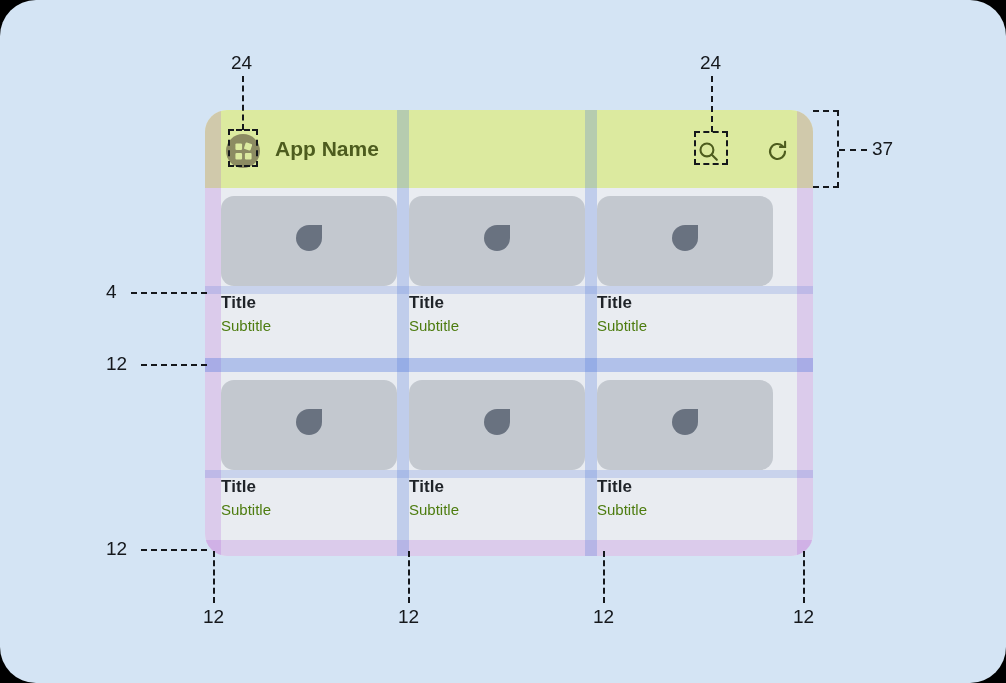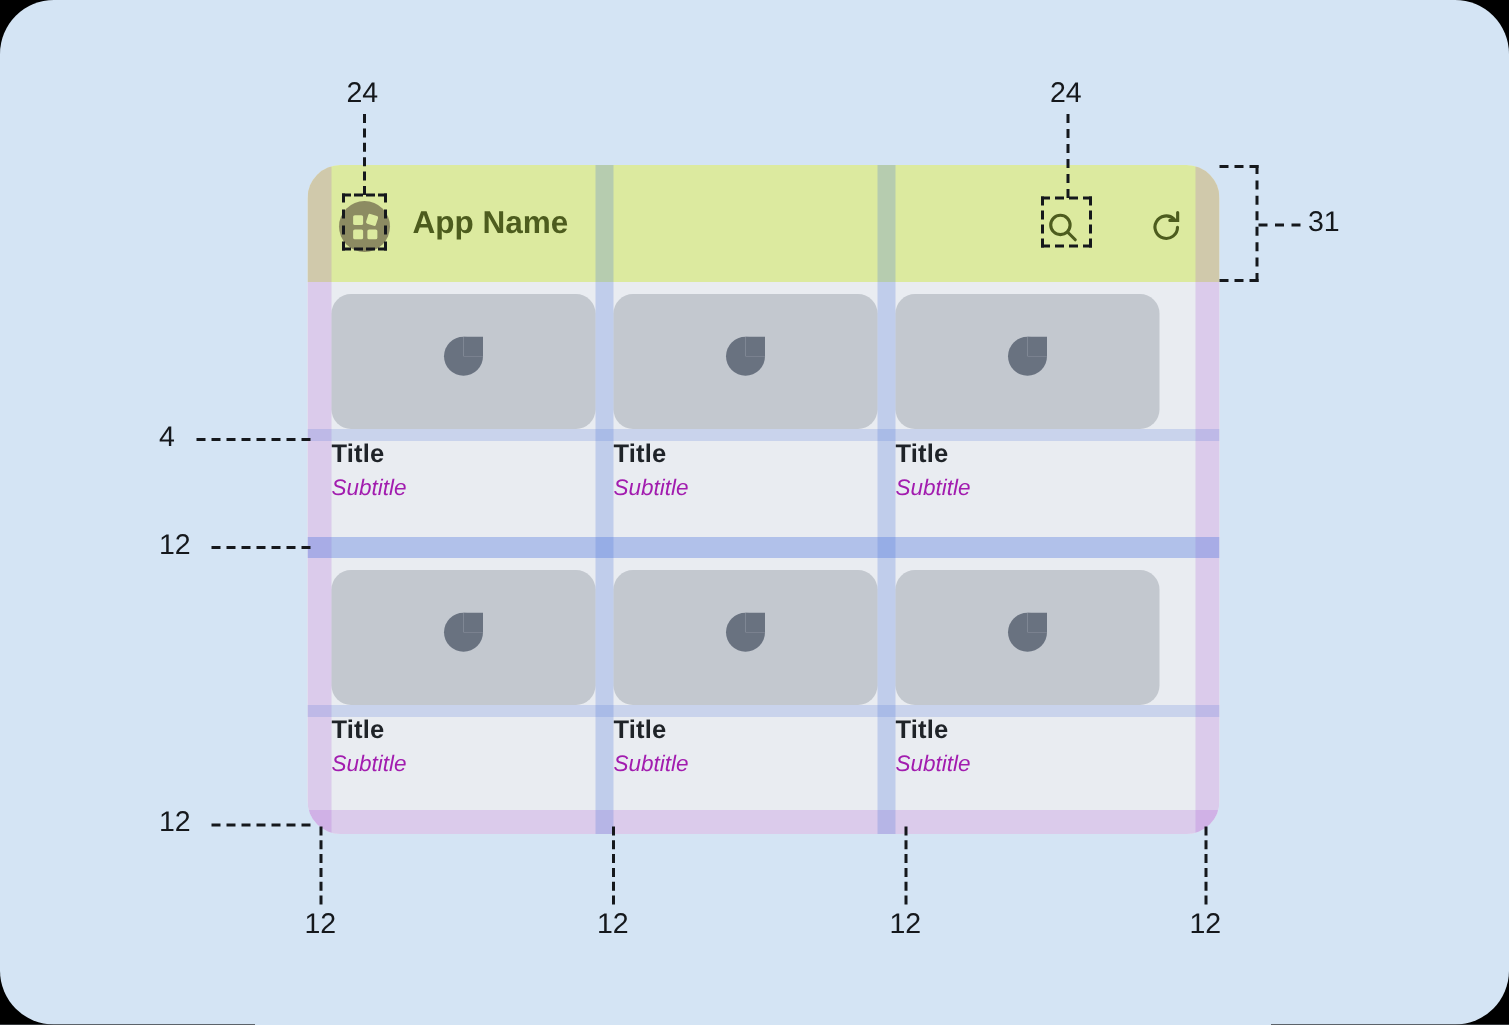--- a/index.html
+++ b/index.html
@@ -128,22 +128,21 @@
     margin-top: 7px;
     font-size: 17px;
     font-weight: bold;
     color: #1f2328;
     letter-spacing: 0.1px;
   }
   .card-sub {
     margin-top: 4px;
     font-size: 15px;
     font-weight: normal;
-    color: #a21caf;
-    font-style: italic;
+    color: #4d7c0f;
   }
 
   
   .band {
     position: absolute;
     pointer-events: none;
   }
   .pad-v { background: rgba(168, 85, 214, 0.22); }   
   .pad-h { background: rgba(168, 85, 214, 0.22); }   
   .gutter-v { background: rgba(86, 124, 220, 0.28); } 
@@ -350,21 +349,21 @@
   <div class="ann-label" style="left:231px; top:52px;">24</div>
   <div class="dash-v" style="left:242px; top:76px; height:54px;"></div>
   <div class="dash-box" style="left:228px; top:129px; width:30px; height:38px;"></div>
 
   <div class="ann-label" style="left:700px; top:52px;">24</div>
   <div class="dash-v" style="left:711px; top:76px; height:56px;"></div>
   <div class="dash-box" style="left:694px; top:131px; width:34px; height:34px;"></div>
 
   <div class="bracket" style="left:813px; top:110px; width:26px; height:78px;"></div>
   <div class="dash-h" style="left:839px; top:149px; width:28px;"></div>
-  <div class="ann-label" style="left:872px; top:138px;">31</div>
+  <div class="ann-label" style="left:872px; top:138px;">37</div>
 
   <div class="ann-label" style="left:106px; top:281px;">4</div>
   <div class="dash-h" style="left:131px; top:292px; width:76px;"></div>
 
   <div class="ann-label" style="left:106px; top:353px;">12</div>
   <div class="dash-h" style="left:141px; top:364px; width:66px;"></div>
 
   <div class="ann-label" style="left:106px; top:538px;">12</div>
   <div class="dash-h" style="left:141px; top:549px; width:66px;"></div>
 

